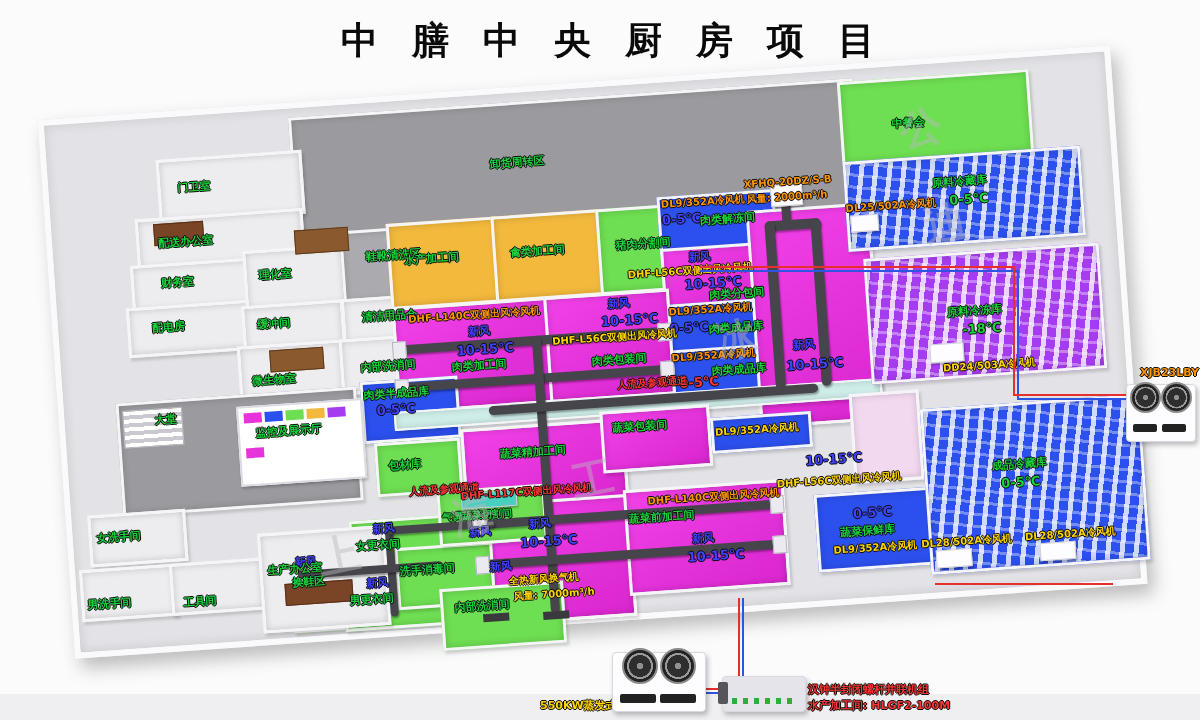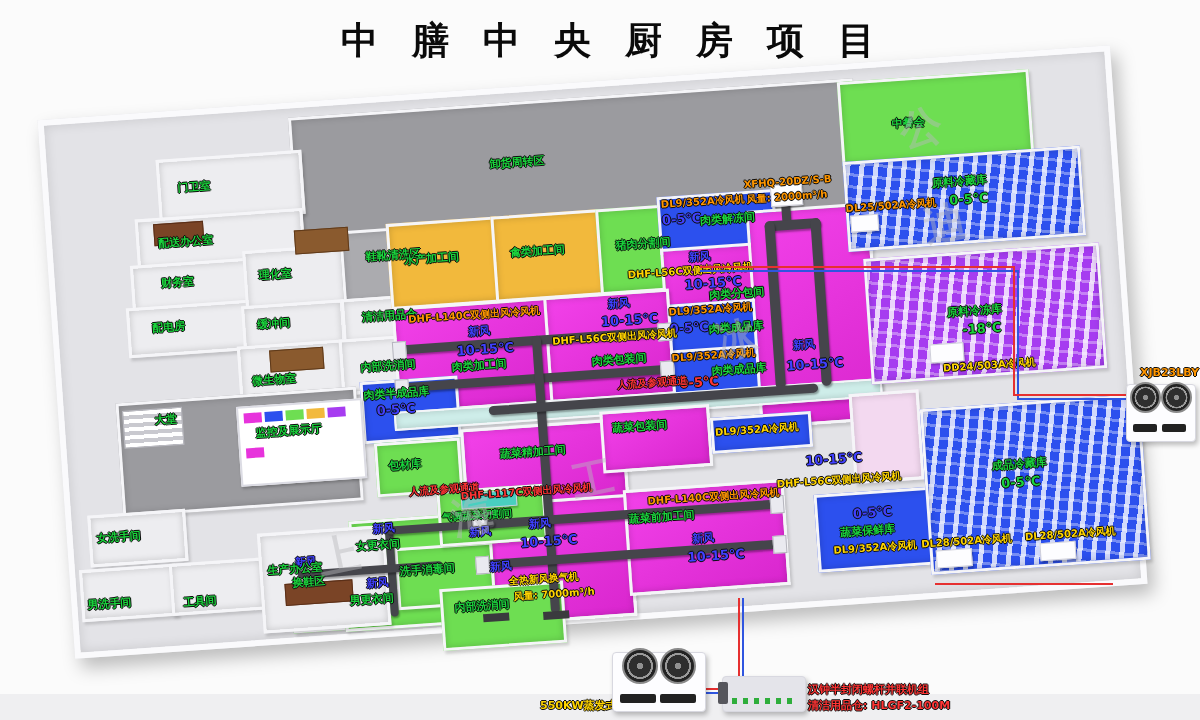--- a/index.html
+++ b/index.html
@@ -301,16 +301,16 @@
   <div class="fan" style="left:622px;top:648px;width:32px;height:32px;"></div>
   <div class="fan" style="left:660px;top:648px;width:32px;height:32px;"></div>
   <div class="slat" style="left:620px;top:694px;width:36px;height:9px;"></div>
   <div class="slat" style="left:660px;top:694px;width:36px;height:9px;"></div>
   <span class="lb yl" style="left:540px;top:698px;font-size:11px;">550KW蒸发式冷凝器</span>
 
   <div class="box" style="left:722px;top:676px;width:82px;height:34px;background:#e4e4ea;"></div>
   <div class="slat" style="left:718px;top:682px;width:10px;height:22px;background:#55555c;"></div>
   <div class="pipe" style="left:732px;top:698px;width:64px;height:6px;z-index:42;background:repeating-linear-gradient(90deg,#2fae3c 0 5px,#e4e4ea 5px 11px);"></div>
   <span class="lb rd" style="left:808px;top:682px;font-size:11px;">汉钟半封闭螺杆并联机组</span>
-  <span class="lb rd" style="left:808px;top:698px;font-size:11px;">清洁用品仓: HLGF2-100M</span>
+  <span class="lb rd" style="left:808px;top:698px;font-size:11px;">水产加工间: HLGF2-100M</span>
 
   <div class="footer-band"></div>
 </div>
 
 </body></html>

